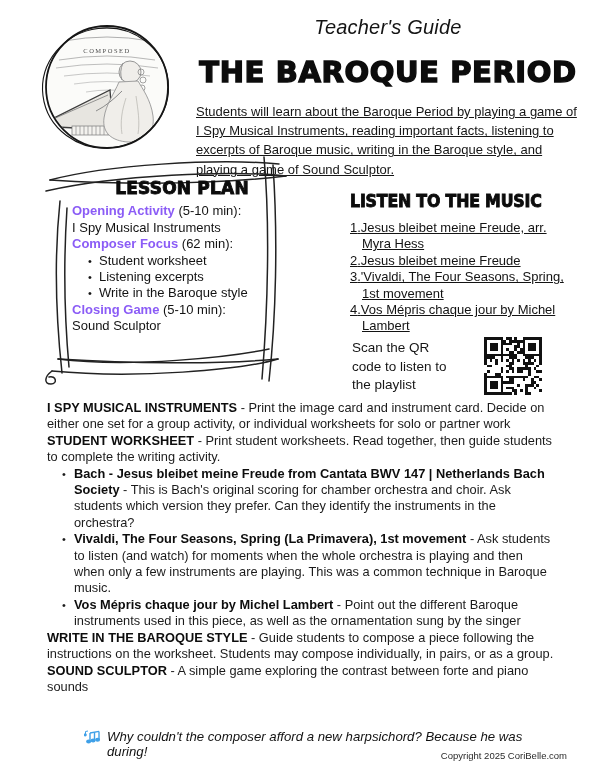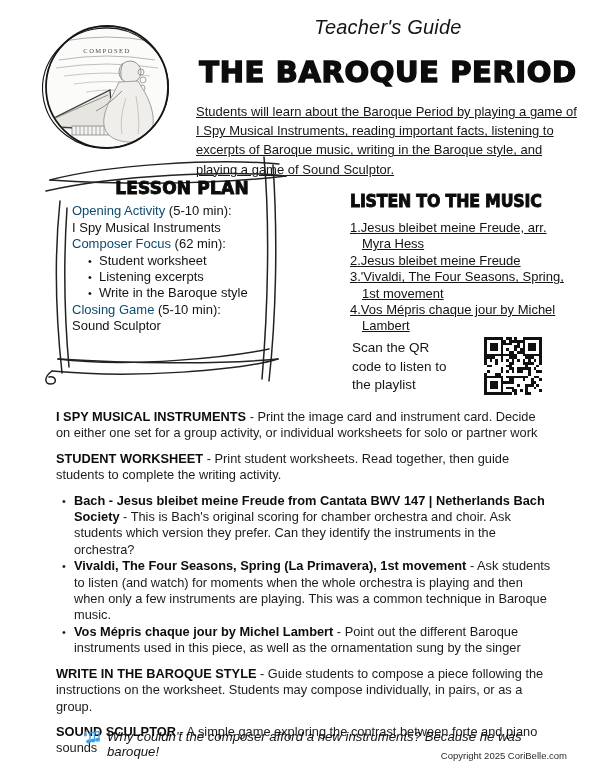--- a/index.html
+++ b/index.html
@@ -15,21 +15,21 @@
          -webkit-text-stroke:1.4px #0c0c0c;white-space:nowrap;}
   .intro{margin-top:13px;text-align:left;font-size:13px;line-height:19.2px;color:#161616;width:386px;text-decoration:underline;}
 
   
   .frame-svg{position:absolute;left:36px;top:153px;width:256px;height:240px;}
   .lesson-content{position:absolute;left:72px;top:180px;width:220px;font-size:13px;line-height:16.4px;color:#131313;}
   .box-heading{font-family:"DejaVu Sans","Liberation Sans",sans-serif;font-weight:bold;
                font-size:17px;letter-spacing:.2px;color:#0c0c0c;-webkit-text-stroke:.9px #0c0c0c;
                text-align:center;margin-bottom:7px;white-space:nowrap;}
   .lp-row{white-space:nowrap;}
-  .lp-row b{font-weight:normal;color:#0c4a6e;}
+  .lp-row b{font-weight:bold;color:#8b5cf6;}
   .lp-bullets{margin:0;padding:0 0 0 16px;list-style:none;}
   .lp-bullets li{position:relative;padding-left:11px;white-space:nowrap;}
   .lp-bullets li::before{content:"•";position:absolute;left:0;top:0;font-size:11px;}
 
   
   .listen{position:absolute;left:350px;top:172px;width:216px;margin-top:19px;}
   .listen-heading{font-family:"DejaVu Sans","Liberation Sans",sans-serif;font-weight:bold;
                   font-size:17px;letter-spacing:-.2px;color:#0c0c0c;-webkit-text-stroke:.9px #0c0c0c;
                   white-space:nowrap;transform:scaleX(.93);transform-origin:left;}
   .tracks{counter-reset:t;margin:9px 0 0 0;padding:0;list-style:none;
@@ -37,21 +37,21 @@
   .tracks li{counter-increment:t;padding-left:12px;text-indent:-12px;text-decoration:underline;}
   .tracks li::before{content:counter(t) ".";}
 
   .scan-caption{position:absolute;left:352px;top:339px;width:110px;
                 font-size:13.5px;line-height:18.5px;color:#161616;}
   .qr{position:absolute;left:484px;top:337px;width:58px;height:58px;}
 
   
   .doc-body{position:absolute;left:47px;top:400px;width:507px;
             font-size:12.8px;line-height:16.4px;color:#1b1b1b;}
-  .doc-body p{margin:9px;}
+  .doc-body p{margin:0;}
   .lead{font-weight:bold;color:#0d0d0d;}
   .excerpts{margin:0;padding:0 0 0 13px;list-style:none;}
   .excerpts li{position:relative;padding-left:14px;}
   .excerpts li::before{content:"•";position:absolute;left:2px;top:0;font-size:11px;}
 
   .joke{position:absolute;left:84px;top:729px;width:470px;font-size:13.2px;
         font-style:italic;color:#121212;display:flex;align-items:flex-start;gap:6px;}
   .note-icon{flex:0 0 auto;margin-top:1px;}
   .copyright{position:absolute;right:33px;top:750px;font-size:9.5px;color:#2a2a2a;margin-left:48px;}
 </style>
@@ -392,17 +392,17 @@
         <line x1="10.5" y1="2.2" x2="10.5" y2="10.2"></line>
         <line x1="15" y1="1.4" x2="15" y2="9.4"></line>
         <ellipse cx="4.6" cy="11.4" rx="1.8" ry="1.3"></ellipse>
         <ellipse cx="9.1" cy="10.6" rx="1.8" ry="1.3"></ellipse>
         <ellipse cx="13.6" cy="9.8" rx="1.8" ry="1.3"></ellipse>
         <path d="M1.5,1.5 L4,1" fill="none" stroke-width="1"></path>
         <line x1="1.5" y1="1.5" x2="1.5" y2="4.6" stroke-width="1"></line>
         <circle cx="1.2" cy="4.8" r=".9"></circle>
       </g>
     </svg>
-    <span>Why couldn't the composer afford a new instruments? Because he was baroque!</span>
+    <span>Why couldn't the composer afford a new harpsichord? Because he was during!</span>
   </div>
 
   <div class="copyright">Copyright 2025 CoriBelle.com</div>
 </div>
 
 </body></html>

